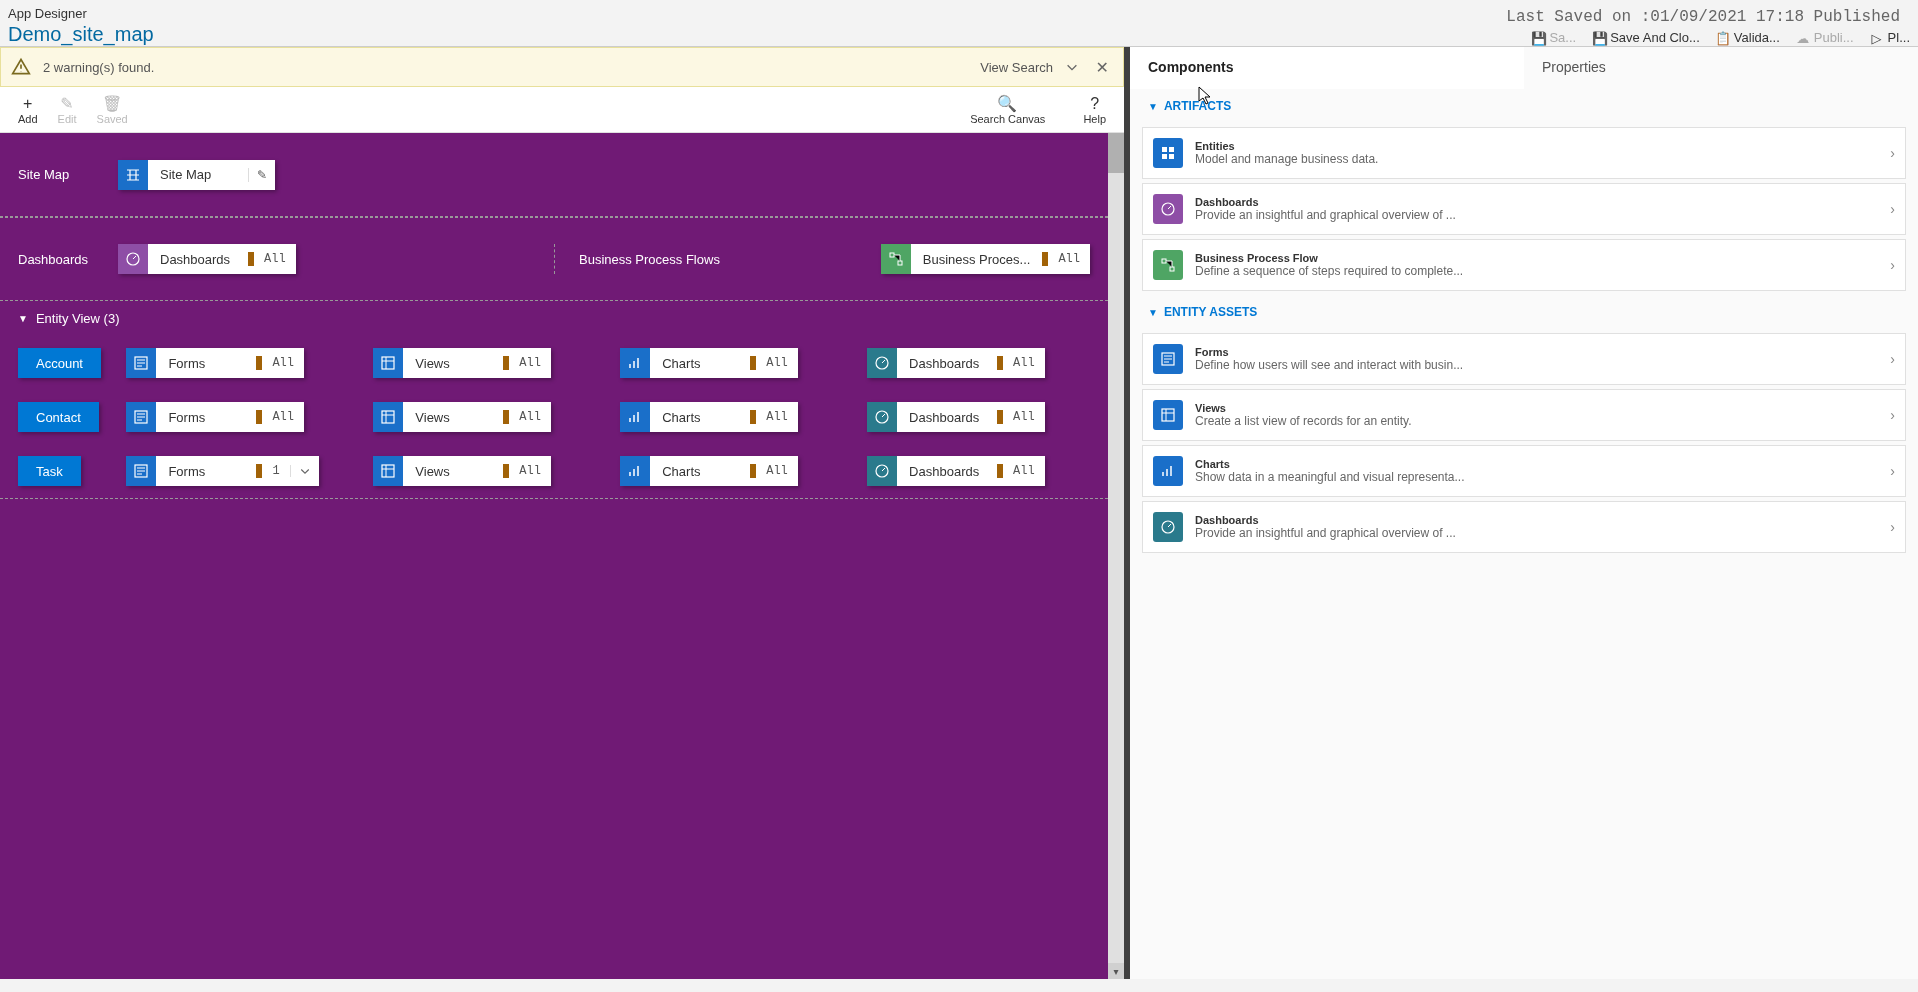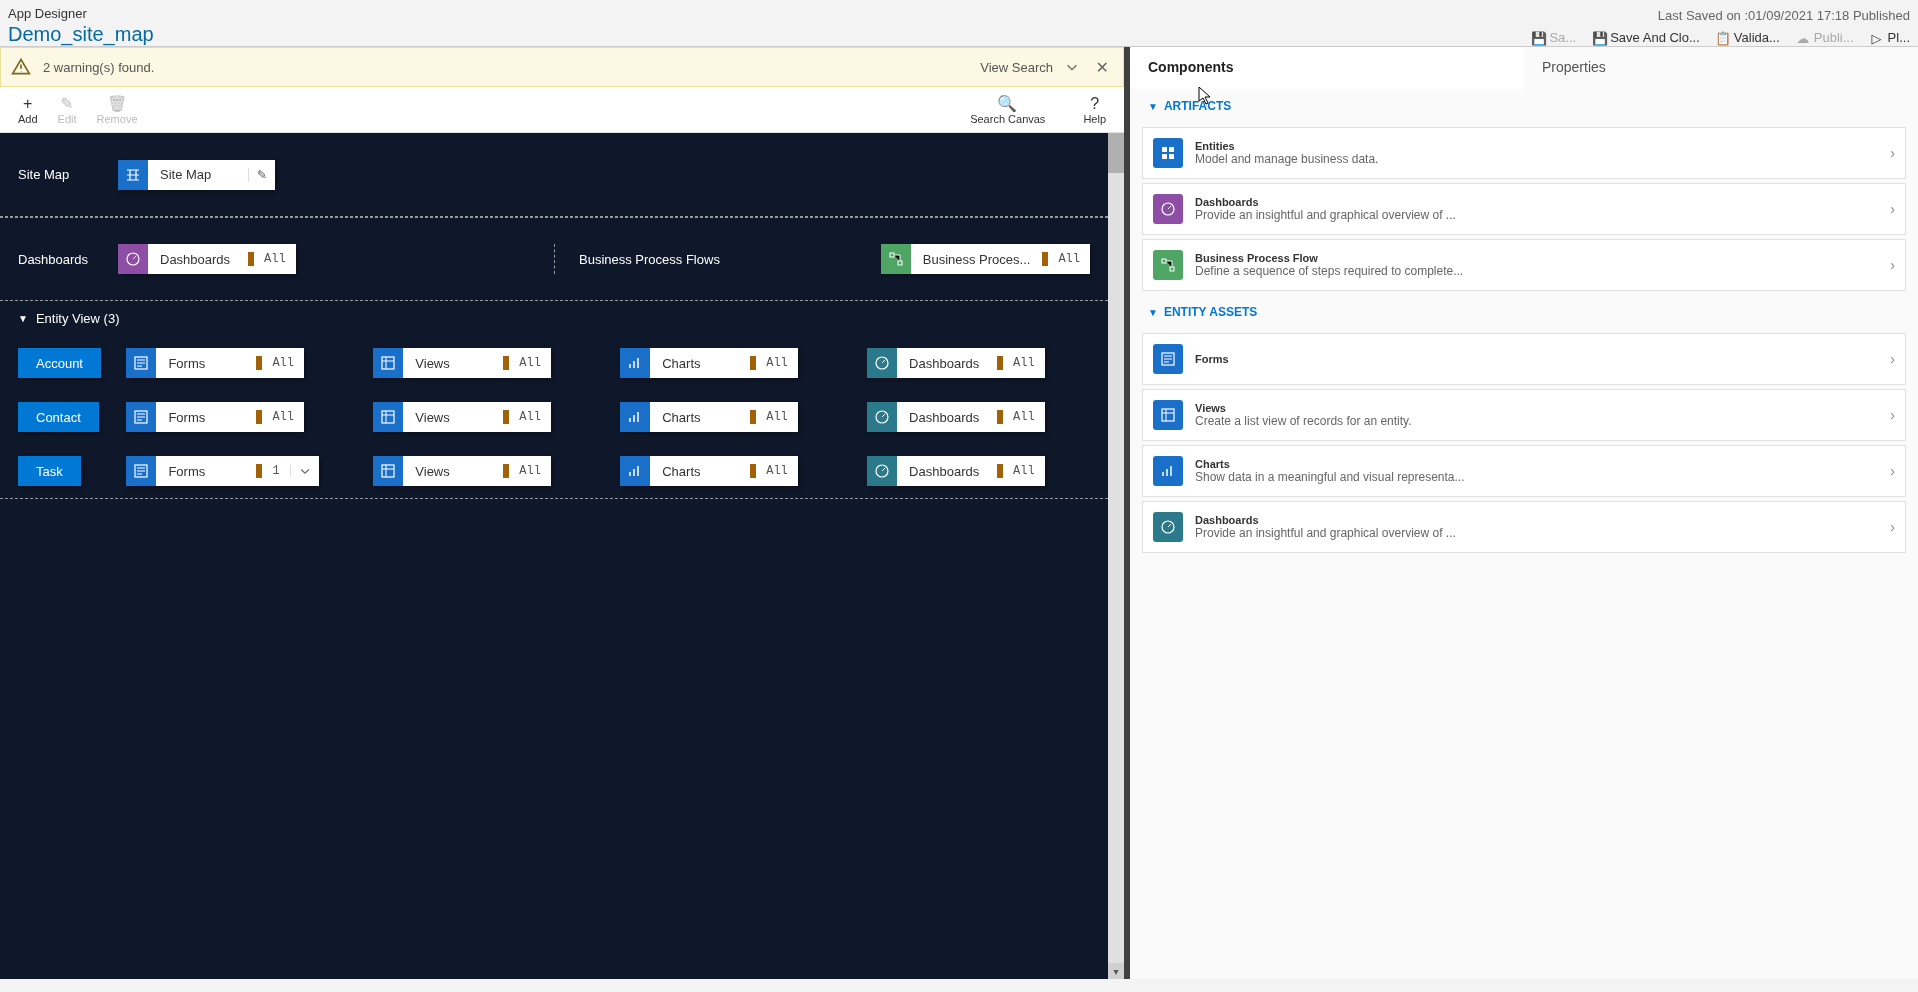--- a/index.html
+++ b/index.html
@@ -1,42 +1,42 @@
 <!DOCTYPE html>
 <html><head>
 <meta charset="utf-8">
 <style>
 * { box-sizing: border-box; margin: 0; padding: 0; font-family: "Segoe UI", Arial, sans-serif; }
 body { background: #f3f3f3; overflow: hidden; width: 1918px; height: 992px; }
 
 .header { background: #f3f3f3; padding: 0 8px; border-bottom: 1px solid #ccc; height: 47px; position: relative; }
 .app-title { font-size: 13px; color: #333; padding-top: 6px; }
 .app-name { font-size: 20px; color: #0369a1; padding-top: 2px; }
-.last-saved { position: absolute; top: 8px; right: 8px; font-size: 13px; color: #666; }
+.last-saved { position: absolute; top: 8px; right: 18px; font-size: 16px; color: #666; font-family: Liberation Mono, monospace; }
 .header-actions { position: absolute; top: 30px; right: 8px; display: flex; gap: 16px; }
 .header-btn { display: flex; align-items: center; gap: 4px; font-size: 13px; color: #333; cursor: pointer; background: none; border: none; }
 .header-btn.disabled { color: #aaa; cursor: default; }
 .hicon { width: 14px; height: 14px; display: inline-block; }
 
 .main-area { display: flex; height: 932px; }
 .canvas-wrap { flex: 0 0 1124px; display: flex; flex-direction: column; }
 .warning-bar { background: #fcf8e3; border: 1px solid #e8e09b; height: 40px; display: flex; align-items: center; padding: 0 10px; position: relative; }
 .warn-icon { width: 20px; height: 20px; margin-right: 12px; }
 .warn-text { font-size: 13px; color: #555; }
 .view-details { position: absolute; right: 70px; font-size: 13px; color: #555; cursor: pointer; }
 .wchev { position: absolute; right: 44px; cursor: pointer; }
 .wclose { position: absolute; right: 14px; cursor: pointer; font-size: 16px; color: #666; }
 
 .toolbar { height: 46px; background: #fff; display: flex; align-items: center; padding: 0 8px; border-bottom: 1px solid #e0e0e0; position: relative; }
 .tb-btn { display: flex; flex-direction: column; align-items: center; padding: 2px 10px; font-size: 11px; color: #333; cursor: pointer; background: none; border: none; }
 .tb-btn.disabled { color: #bbb; cursor: default; }
 .tb-right { position: absolute; right: 8px; display: flex; gap: 18px; }
 .tb-icon { font-size: 16px; line-height: 18px; }
 
-.canvas { flex: 1; background: #0f172a; overflow-y: auto; position: relative; padding-bottom: 8px; }
+.canvas { flex: 1; background: #701a75; overflow-y: auto; position: relative; padding-bottom: 8px; }
 .canvas-inner { width: 1108px; }
 
 .row-section { border-top: 1px dashed #999; border-bottom: 1px dashed #999; padding: 24px 18px; display: flex; align-items: center; min-height: 84px; }
 .row-section.first { border-top: none; }
 .section-label { color: #fff; font-size: 13px; width: 100px; flex-shrink: 0; }
 
 .tile { display: flex; background: #fff; height: 30px; align-items: center; box-shadow: 2px 2px 4px rgba(0,0,0,0.3); }
 .tile-icon { width: 30px; height: 30px; display: flex; align-items: center; justify-content: center; color: #fff; }
 .tile-label { padding: 0 12px; font-size: 13px; color: #333; min-width: 100px; }
 .tile-badge { border-left: 6px solid #a16207; padding: 0 10px; font-size: 12px; color: #555; font-family: Liberation Mono, monospace; }
@@ -136,21 +136,21 @@
       <button class="tb-btn">
         <span class="tb-icon">+</span>
         <span>Add</span>
       </button>
       <button class="tb-btn disabled">
         <span class="tb-icon">✎</span>
         <span>Edit</span>
       </button>
       <button class="tb-btn disabled">
         <span class="tb-icon">🗑</span>
-        <span>Remove</span>
+        <span>Saved</span>
       </button>
       <div class="tb-right">
         <button class="tb-btn">
           <span class="tb-icon">🔍</span>
           <span>Search Canvas</span>
         </button>
         <button class="tb-btn">
           <span class="tb-icon">?</span>
           <span>Help</span>
         </button>
@@ -448,20 +448,21 @@
     <div id="assets-list">
         <div class="comp-card">
       <div class="comp-icon blue-ic">
             <svg width="16" height="16" viewBox="0 0 16 16">
               <rect x="2" y="2" width="12" height="12" fill="none" stroke="#fff" stroke-width="1.2"></rect>
               <path stroke="#fff" d="M4 5 h8 M4 8 h8 M4 11 h5"></path>
             </svg>
           </div>
       <div class="comp-body">
         <div class="comp-title">Forms</div>
+        <div class="comp-desc">Define how users will see and interact with busin...</div>
       </div>
       <div class="comp-arrow">›</div>
     </div>
         <div class="comp-card">
       <div class="comp-icon blue-ic">
             <svg width="16" height="16" viewBox="0 0 16 16">
               <rect x="2" y="2" width="12" height="12" fill="none" stroke="#fff" stroke-width="1.2"></rect>
               <path stroke="#fff" d="M2 6 h12 M6 2 v12"></path>
             </svg>
           </div>

